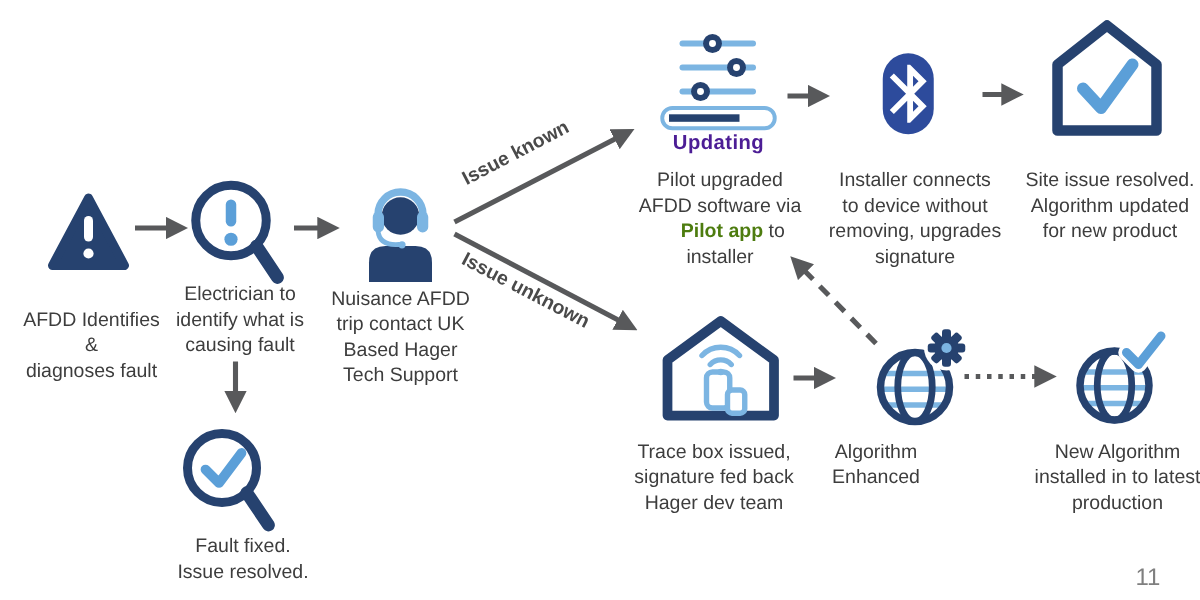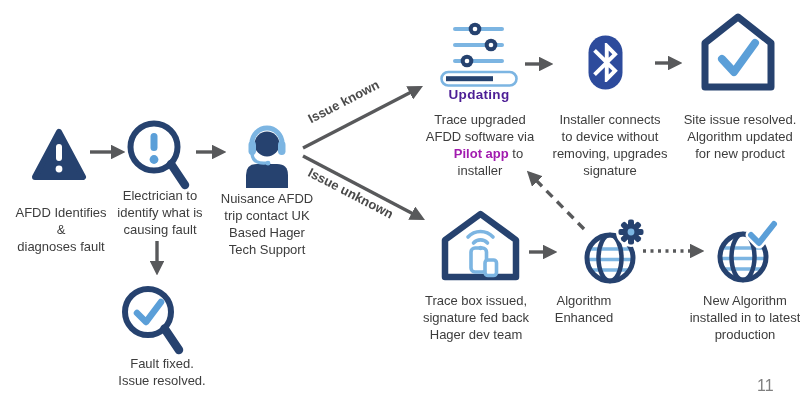--- a/index.html
+++ b/index.html
@@ -2,21 +2,21 @@
 <html><head>
 <meta charset="utf-8">
 <style>
   html,body{margin:0;padding:0;background:#fff;}
   .slide{position:relative;width:800px;height:400px;background:#ffffff;overflow:hidden;
          font-family:"Liberation Sans",sans-serif;}
   svg.icon{position:absolute;overflow:visible;}
   .arrows{position:absolute;left:0;top:0;pointer-events:none;}
   .caption{position:absolute;font-size:13px;line-height:1.32;color:#3d3d3d;
            text-align:center;white-space:pre-line;}
-  .caption strong{font-weight:bold;color:#a21caf;padding-left:17px;}
+  .caption strong{font-weight:bold;color:#4d7c0f;padding-left:17px;}
   .branch-label{position:absolute;font-size:13px;font-weight:bold;color:#4a4a4a;
                 white-space:nowrap;transform-origin:left center;}
   .status-label{position:absolute;font-size:13.5px;font-weight:bold;color:#4c1d95;
                 text-align:center;letter-spacing:.3px;}
   .page-num{position:absolute;font-size:16px;color:#7f7f7f;}
 </style>
 </head>
 <body>
 
 <div class="slide">
@@ -160,21 +160,21 @@
 causing fault</div>
   <div class="caption" style="left:206px;top:190px;width:122px">Nuisance AFDD
 trip contact UK
 Based Hager
 Tech Support</div>
   <div class="caption" style="left:100px;top:355px;width:124px">Fault fixed.
 Issue resolved.</div>
 
   <div class="status-label" style="left:440px;top:87px;width:78px">Updating</div>
 
-  <div class="caption" style="left:413px;top:111px;width:134px"><span>Trace upgraded
+  <div class="caption" style="left:413px;top:111px;width:134px"><span>Pilot upgraded
 AFDD software via
 </span><strong>Pilot app</strong><span> to installer</span></div>
 
   <div class="caption" style="left:543px;top:111px;width:134px">Installer connects
 to device without
 removing, upgrades
 signature</div>
   <div class="caption" style="left:673px;top:111px;width:134px">Site issue resolved.
 Algorithm updated
 for new product</div>

